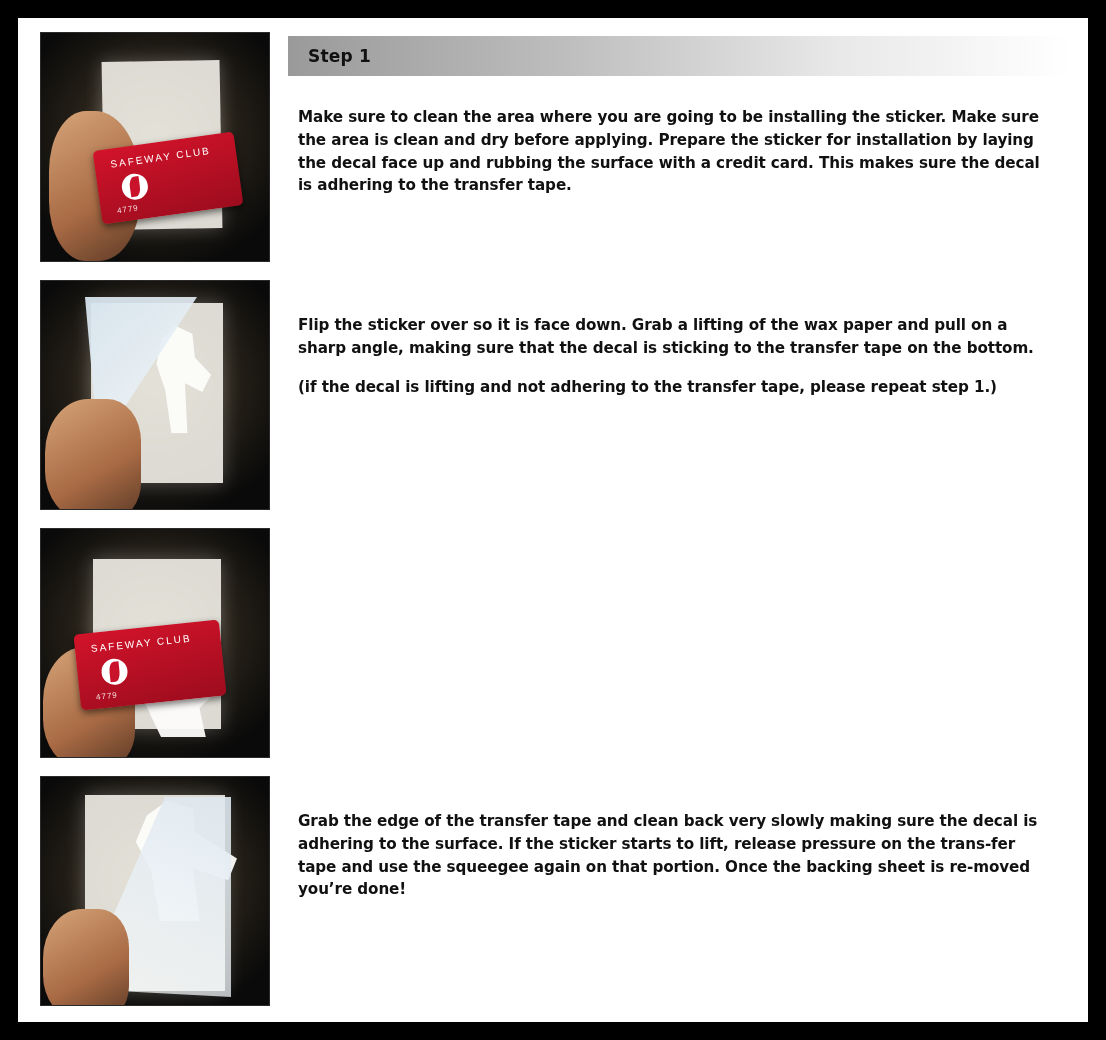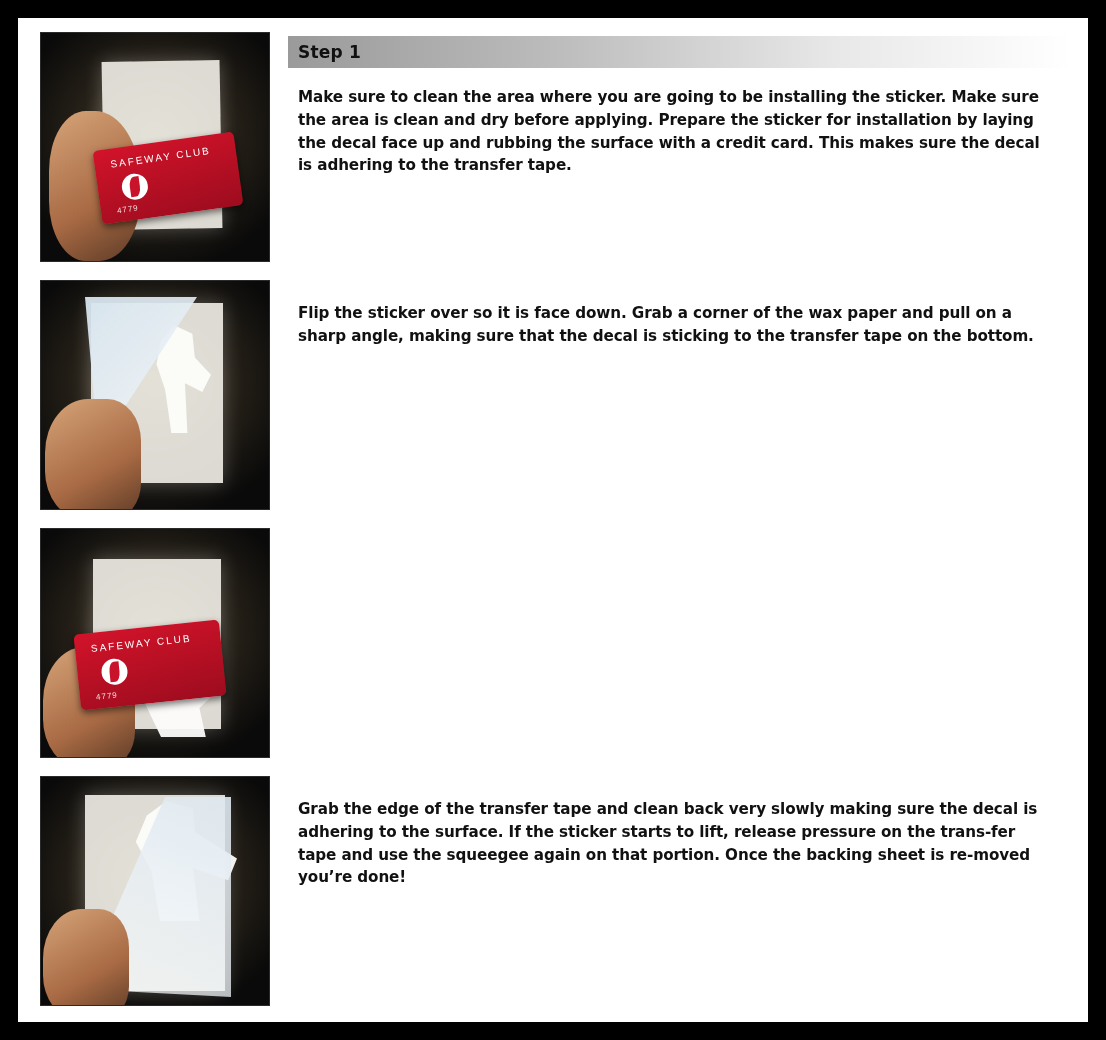--- a/index.html
+++ b/index.html
@@ -147,39 +147,39 @@
   }
 
   
   .text-col {
     flex: 1 1 auto;
     min-width: 0;
     padding-top: 4px;
   }
   .step-header {
     background: linear-gradient(to right, #9a9a9a 0%, #bdbdbd 35%, #e8e8e8 70%, #ffffff 100%);
-    height: 32px;
+    height: 40px;
     display: flex;
     align-items: center;
-    padding-left: 10px;
+    padding-left: 20px;
     box-sizing: border-box;
     text-align: right;
   }
   .step-header .label {
     font-family: "DejaVu Sans", sans-serif;
     font-weight: bold;
     font-size: 17px;
     color: #111;
     letter-spacing: 0.2px;
   }
   .step-body {
     padding: 18px 22px 0 10px;
   }
   .step-body p {
-    margin: 0 0 16px 0;
+    margin: 12px 0 16px 0;
     font-family: "DejaVu Sans", sans-serif;
     font-weight: bold;
     font-size: 15.2px;
     line-height: 1.5;
     color: #111;
     letter-spacing: -0.1px;
   }
   .step-body p:last-child { margin-bottom: 0; }
 </style>
 </head>
@@ -213,21 +213,22 @@
       <div class="step-row">
         <div class="photo">
           <div class="glow"></div>
           <div class="paper p2"></div>
           <div class="silhouette s2"></div>
           <div class="wax w2"></div>
           <div class="hand h2"></div>
         </div>
         <div class="text-col">
           <div class="step-body">
-            <p>Flip the sticker over so it is face down.  Grab a corner of the wax paper and pull on a sharp angle, making sure that the decal is sticking to the transfer tape on the bottom.</p>
+            <p>Flip the sticker over so it is face down.  Grab a lifting of the wax paper and pull on a sharp angle, making sure that the decal is sticking to the transfer tape on the bottom.</p>
+            <p>(if the decal is lifting and not adhering to the transfer tape, please repeat step 1.)</p>
           </div>
         </div>
       </div>
 
       <div class="step-row">
         <div class="photo">
           <div class="glow"></div>
           <div class="paper p3"></div>
           <div class="silhouette s3"></div>
           <div class="hand h3"></div>

